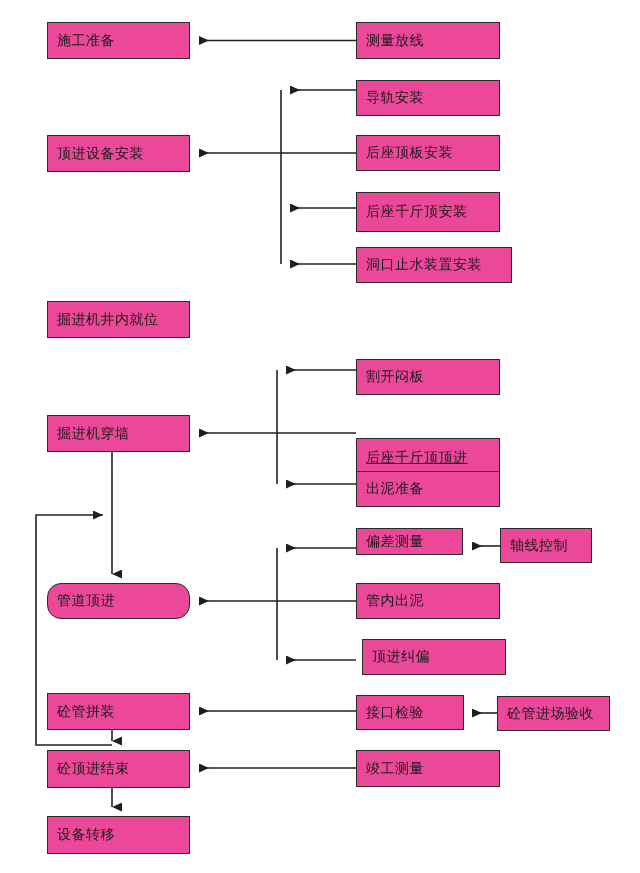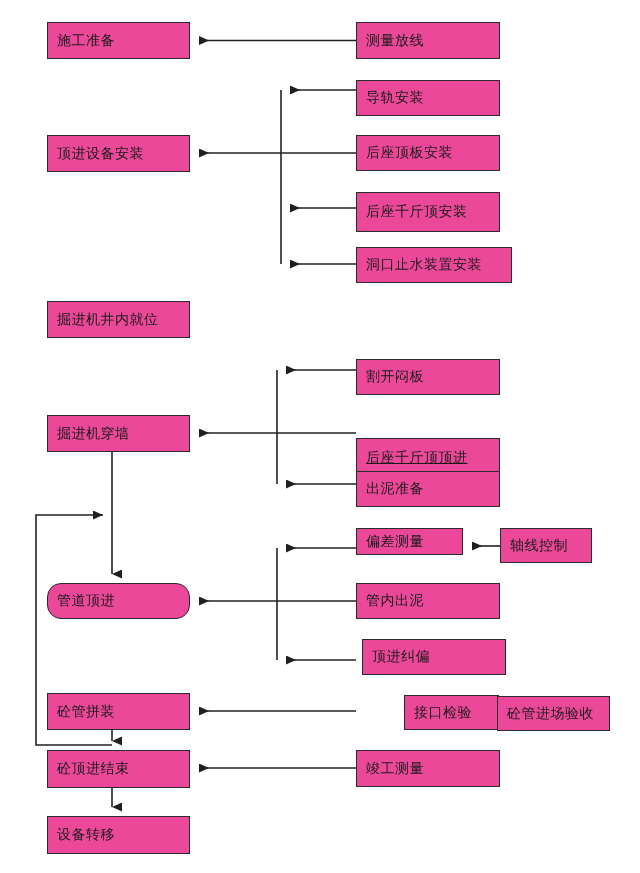--- a/index.html
+++ b/index.html
@@ -148,21 +148,21 @@
   </div>
   <div class="node" style="left:356px;top:583px;width:144px;height:36px;">
     <span class="node-label">管内出泥</span>
   </div>
   <div class="node" style="left:356px;top:639px;width:144px;height:36px;margin-left:6px;">
     <span class="node-label">顶进纠偏</span>
   </div>
   <div class="node" style="left:47px;top:693px;width:143px;height:37px;">
     <span class="node-label">砼管拼装</span>
   </div>
-  <div class="node" style="left:356px;top:695px;width:95px;height:35px;margin-left:48px;">
+  <div class="node" style="left:356px;top:695px;width:108px;height:35px;">
     <span class="node-label">接口检验</span>
   </div>
   <div class="node" style="left:497px;top:696px;width:113px;height:35px;">
     <span class="node-label">砼管进场验收</span>
   </div>
   <div class="node" style="left:47px;top:750px;width:143px;height:38px;">
     <span class="node-label">砼顶进结束</span>
   </div>
   <div class="node" style="left:356px;top:750px;width:144px;height:37px;">
     <span class="node-label">竣工测量</span>

